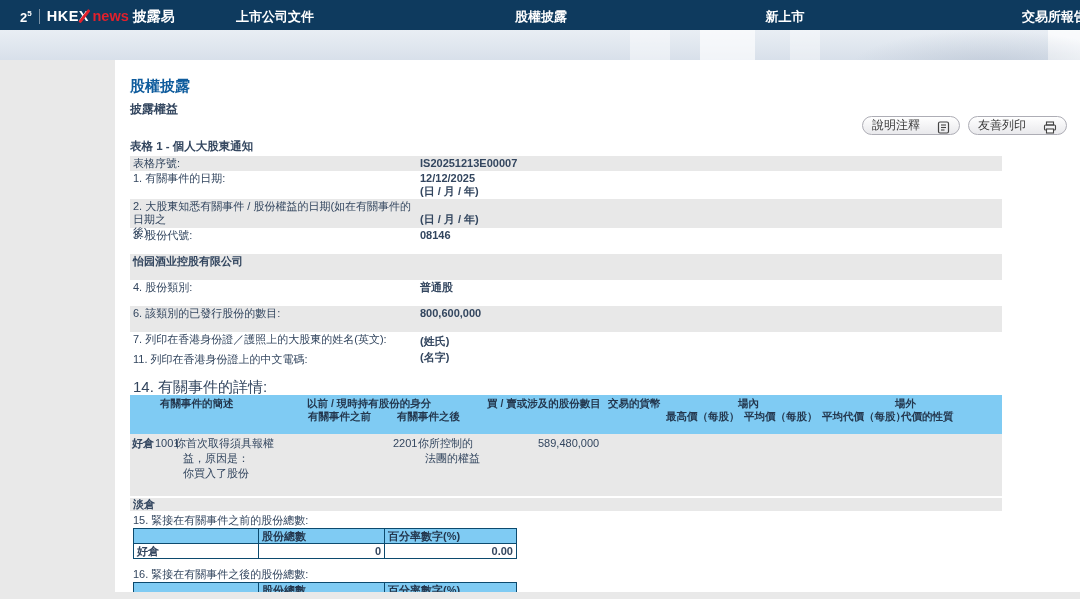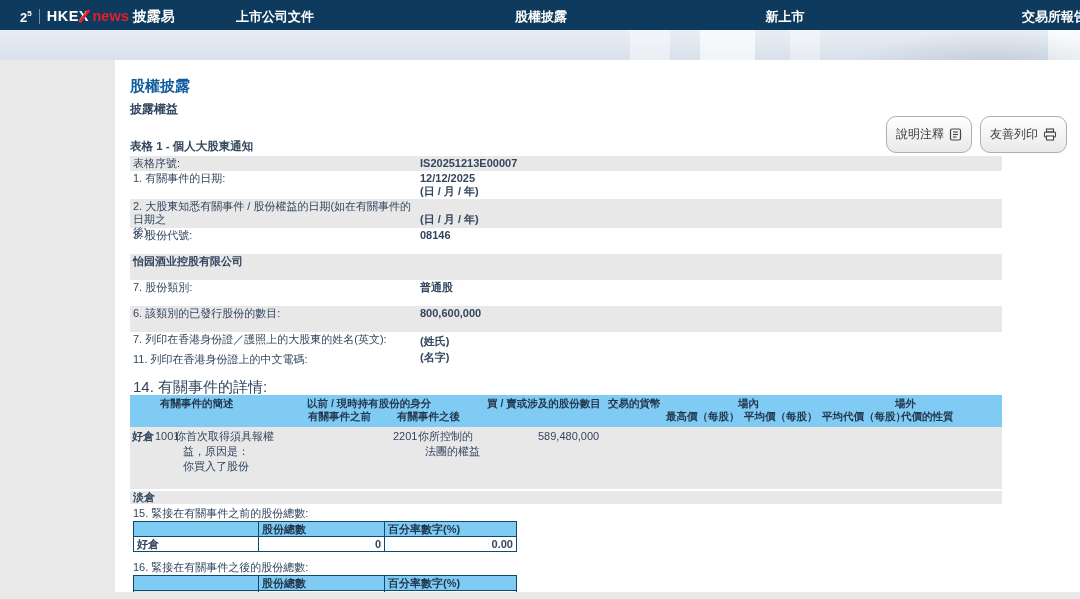--- a/index.html
+++ b/index.html
@@ -25,34 +25,34 @@
   .banner{position:absolute;left:0;top:30px;width:1080px;height:30px;background:linear-gradient(180deg,#e9eef4,#d8e0ea);overflow:hidden}
   .stripe{position:absolute;top:0;height:30px}
   
   .card{position:absolute;left:115px;top:60px;width:965px;height:532px;background:#fff;overflow:hidden}
   .content{position:absolute;left:15px;top:0;width:872px}
   .page-title{margin:18px 0 0;font-size:15px;font-weight:bold;color:#0f5c9d;height:15px;line-height:15px}
   .page-subtitle{margin-top:10px;font-size:12px;font-weight:bold;height:13px;line-height:13px}
   .form-title{margin-top:24px;font-size:11.5px;font-weight:bold;height:13px;line-height:13px}
   
   .btnbar{position:absolute;top:56px;right:13px;display:flex;gap:8px}
-  .btn{display:flex;align-items:center;gap:5px;height:37px;padding:0 9px;border:1px solid #adادb5;border:1px solid #adadb5;border-radius:10px;
+  .btn{display:flex;align-items:flex-end;gap:17px;height:19px;padding:0 9px;border:1px solid #adادb5;border:1px solid #adadb5;border-radius:10px;
        background:linear-gradient(180deg,#ffffff,#e9e9ec);font-size:12px;color:#3a3a3a;cursor:pointer;white-space:nowrap}
   .btn svg{display:block}
   
   .rows{margin-top:3px;font-size:11px}
   .frow{display:flex;box-sizing:border-box;padding:1px 0 1px 3px;line-height:13px}
   .frow .lbl{flex:0 0 287px;white-space:pre-line}
   .frow .val{font-weight:bold;white-space:pre-line}
   .gray{background:#e8e8e8}
   .h15{height:15px}.h14{height:26px}.h28{height:28px}.h29{height:29px}.h36{height:20px}.h13{height:13px}
   .r7 .val{line-height:16px}
   
   .sec-heading{margin-top:15px;font-size:15px;height:13px;line-height:13px;padding-left:3px}
-  .t14h{position:relative;margin-top:2px;height:32px;background:#7fcbf3;font-size:10.5px;font-weight:bold;color:#24384f}
+  .t14h{position:relative;margin-top:2px;height:39px;background:#7fcbf3;font-size:10.5px;font-weight:bold;color:#24384f}
   .t14h span{position:absolute;white-space:nowrap}
   .t14r{position:relative;height:62px;background:#e8e8e8;font-size:11px;line-height:15px}
   .t14r span{position:absolute;white-space:pre-line}
   .t14s{margin-top:2px;height:13px;background:#e8e8e8;font-size:11px;line-height:13px;padding-left:3px;font-weight:bold}
   .pos-lbl{font-weight:bold}
   
   .sec-heading2{margin-top:3px;font-size:11px;height:13px;line-height:13px;padding-left:3px}
   .sec-heading3{margin-top:9px;font-size:11px;height:13px;line-height:13px;padding-left:3px}
   table.mini{border-collapse:collapse;margin:1px 0 0 3px;font-size:11px;table-layout:fixed}
   table.mini th,table.mini td{border:1px solid #0c4a6e;padding:0 3px;height:14px;line-height:13px;overflow:hidden}
@@ -138,21 +138,21 @@
 (日 / 月 / 年)</span>
         </div>
       <div class="frow h14">
           <span class="lbl">3. 股份代號:</span>
           <span class="val">08146</span>
         </div>
       <div class="frow gray h14">
           <span class="val">怡园酒业控股有限公司</span>
         </div>
       <div class="frow h14">
-          <span class="lbl">7. 股份類別:</span>
+          <span class="lbl">4. 股份類別:</span>
           <span class="val">普通股</span>
         </div>
       <div class="frow gray h14">
           <span class="lbl">6. 該類別的已發行股份的數目:</span>
           <span class="val">800,600,000</span>
         </div>
       <div class="frow h36 r7">
           <span class="lbl">7. 列印在香港身份證／護照上的大股東的姓名(英文):</span>
           <span class="val">(姓氏)
 (名字)</span>

